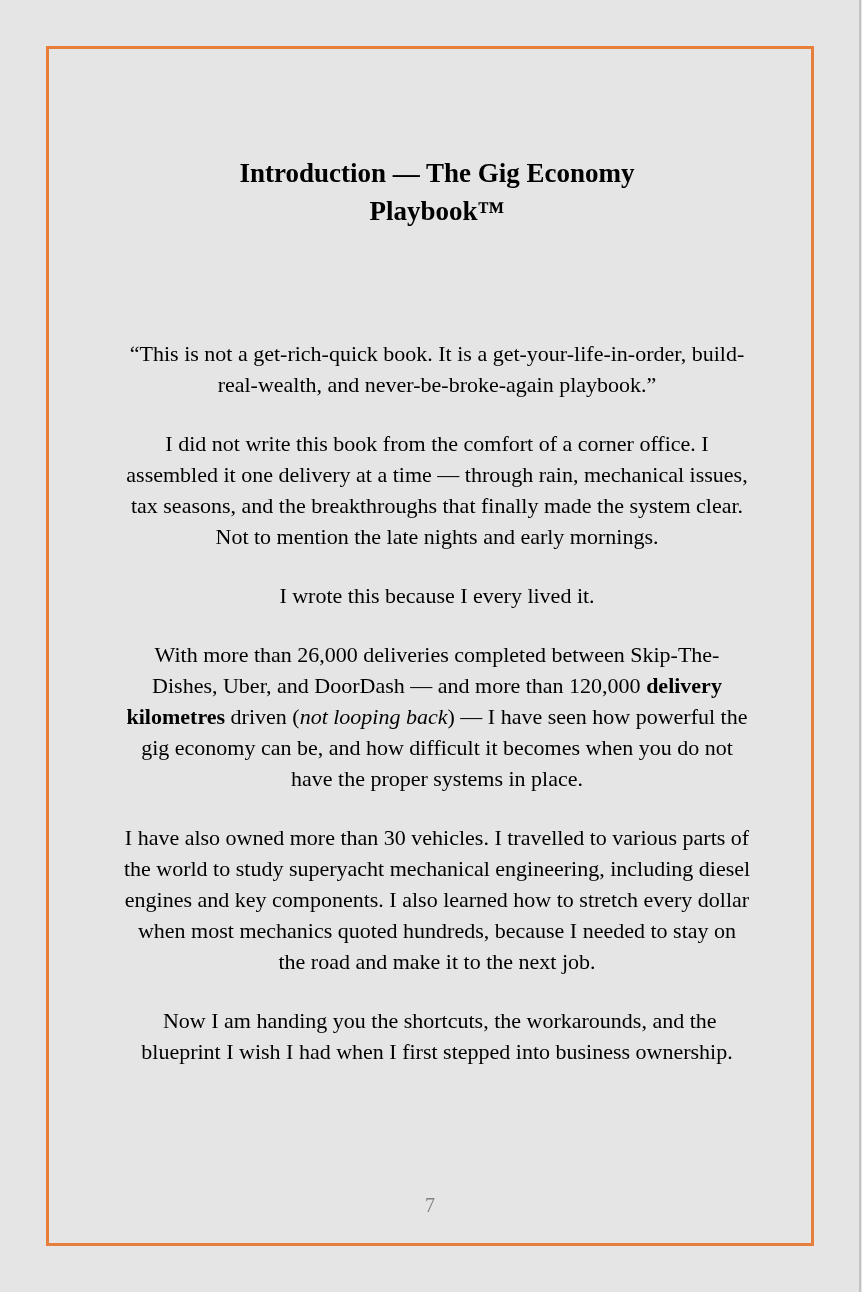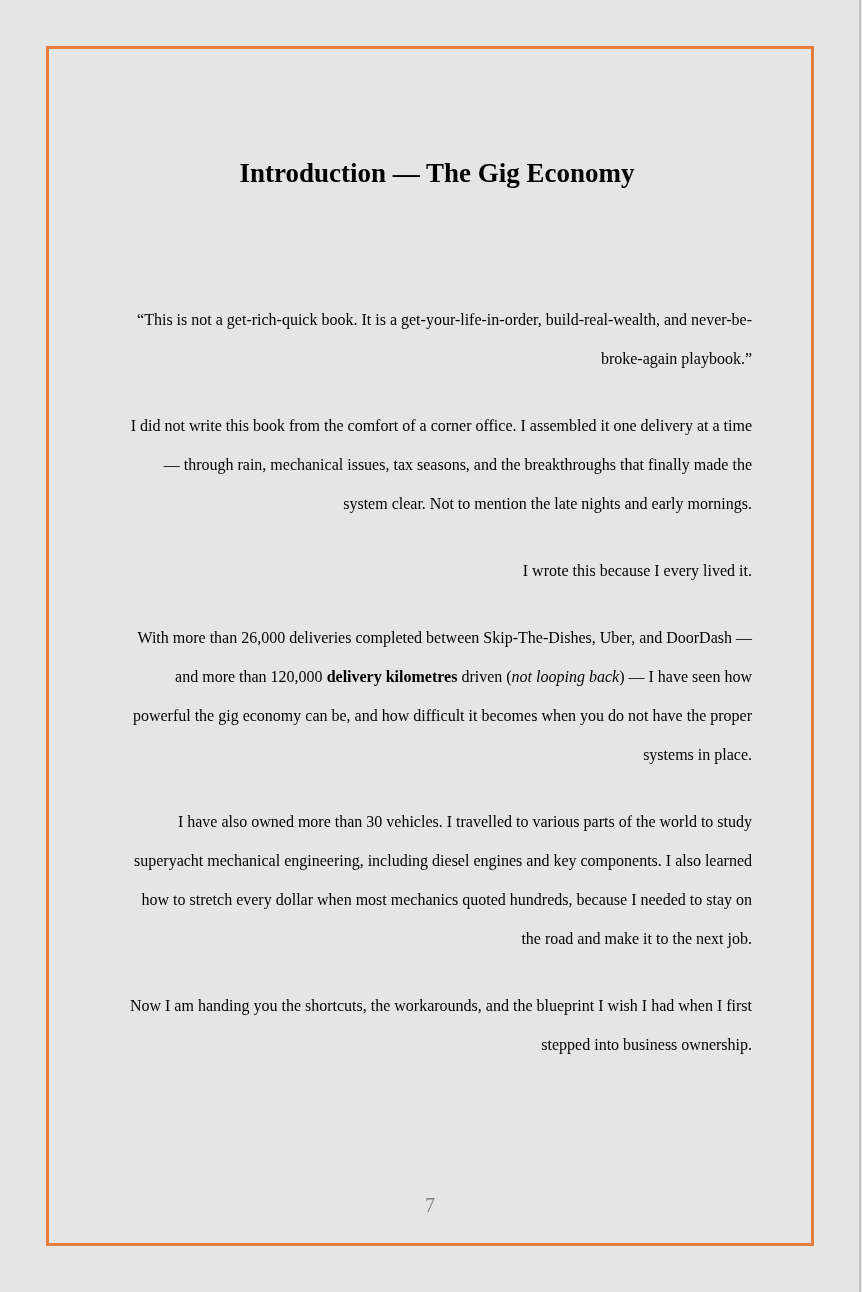--- a/index.html
+++ b/index.html
@@ -42,24 +42,24 @@
   }
   .doc-title {
     text-align: center;
     font-weight: bold;
     font-size: 27px;
     line-height: 38px;
     margin: 0 0 108px 0;
   }
   .paragraphs { }
   .para {
-    font-size: 16px;
-    line-height: 39px;
+    font-size: 22px;
+    line-height: 31px;
     margin: 0 0 28px 0;
-    text-align: right;
+    text-align: center;
     letter-spacing: 0px;
   }
   .para:last-child { margin-bottom: 0; }
   .page-number {
     position: absolute;
     left: 46px;
     width: 768px;
     top: 1192px;
     text-align: center;
     font-size: 20px;
@@ -70,20 +70,21 @@
 </head>
 <body>
 
 <div class="canvas">
 
   <div class="page-border" style="border-color: rgb(232, 126, 59);"></div>
 
   <div class="content">
     <h1 class="doc-title">
       <div>Introduction — The Gig Economy</div>
+      <div>Playbook™</div>
     </h1>
     <div class="paragraphs">
         <p class="para"><span>“This is not a get-rich-quick book. It is a get-your-life-in-order, build-real-wealth, and never-be-broke-again playbook.”</span></p>
         <p class="para"><span>I did not write this book from the comfort of a corner office. I assembled it one delivery at a time — through rain, mechanical issues, tax seasons, and the breakthroughs that finally made the system clear. Not to mention the late nights and early mornings.</span></p>
         <p class="para"><span>I wrote this because I every lived it.</span></p>
         <p class="para"><span>With more than 26,000 deliveries completed between Skip-The-Dishes, Uber, and DoorDash — and more than 120,000 </span><span style="font-weight: bold;">delivery kilometres</span><span> driven (</span><span style="font-style: italic;">not looping back</span><span>) — I have seen how powerful the gig economy can be, and how difficult it becomes when you do not have the proper systems in place.</span></p>
         <p class="para"><span>I have also owned more than 30 vehicles. I travelled to various parts of the world to study superyacht mechanical engineering, including diesel engines and key components. I also learned how to stretch every dollar when most mechanics quoted hundreds, because I needed to stay on the road and make it to the next job.</span></p>
         <p class="para"><span>&nbsp;Now I am handing you the shortcuts, the workarounds, and the blueprint I wish I had when I first stepped into business ownership.</span></p>
       </div>
   </div>

